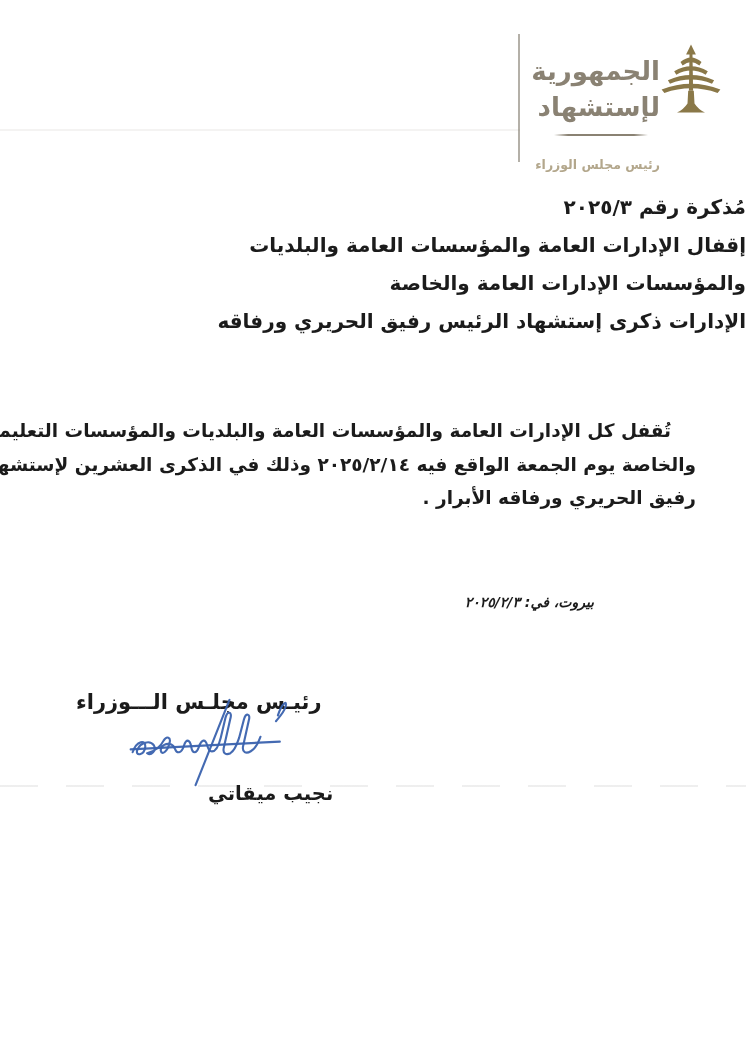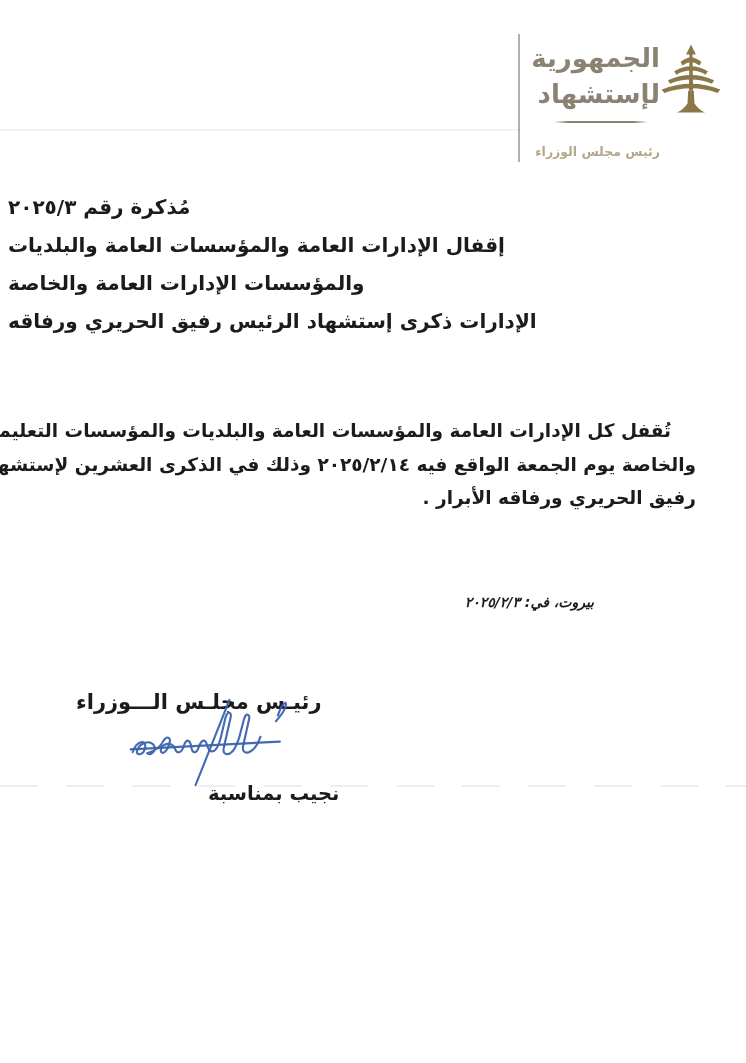--- a/index.html
+++ b/index.html
@@ -5,35 +5,35 @@
   html,body{margin:0;padding:0;background:#e8e8e8;}
   .page{
     position:relative; width:746px; height:1063px; margin:0 auto;
     background:#ffffff; overflow:hidden;
     font-family:"DejaVu Sans", sans-serif; color:#1b1b1b;
   }
   
   .letterhead{position:absolute; left:518px; top:28px; width:220px; height:140px;}
   .lh-rule{position:absolute; left:0; top:6px; width:1.5px; height:128px; background:#b4b0a8;}
   .lh-cal{
-    position:absolute; left:24px; top:12px; width:118px; text-align:left;
+    position:absolute; left:24px; top:25px; width:118px; text-align:left;
     direction:rtl; font-weight:bold; font-size:26px; line-height:36px;
     color:var(--calligraphy,#8a8273); letter-spacing:1px;
   }
   .lh-divider{width:94px; height:2px; margin:9px auto 0;
     background:linear-gradient(to right, rgba(138,130,115,0), #8a8273 15%, #8a8273 85%, rgba(138,130,115,0));}
   .lh-office{
     margin-top:21px; direction:rtl; font-size:12.5px; line-height:16px;
     color:var(--office,#b3a78c); font-weight:bold; letter-spacing:.5px; white-space:nowrap;
   }
   .cedar{position:absolute; right:12px; top:16px; width:70px; height:74px;}
   .cedar path{fill:var(--cedar,#8a7848);}
   
   .title-block{
-    position:absolute; left:8px; right:0; top:188px; text-align:left; direction:rtl;
+    position:absolute; left:8px; right:0; top:188px; text-align:right; direction:rtl;
     font-weight:bold; font-size:20px; line-height:38px;
   }
   
   .body-par{
     position:absolute; left:46px; right:50px; top:414px; direction:rtl;
     font-weight:bold; font-size:18.5px;
   }
   .bl{margin:0; line-height:33.5px; text-align:justify; text-align-last:justify; white-space:nowrap;}
   .bl.first{text-indent:25px;}
   .bl.last{text-align:center; text-align-last:right;}
@@ -98,18 +98,18 @@
 
   <div class="date-line">بيروت، في: ٢٠٢٥/٢/٣</div>
 
   <div class="sig-title">رئيـس مجلـس الـــوزراء</div>
   <svg class="sig-ink" viewBox="0 0 190 95" aria-hidden="true">
     <path d="M12,56 C16,44 26,42 25,51 C24,59 14,61 17,53 C20,46 30,43 34,49 C37,54 31,60 27,57 C35,55 41,50 44,44 C47,39 52,40 50,47 C48,55 42,60 41,54 C41,49 47,46 52,48 C57,50 55,57 60,56 C66,55 64,44 69,44 C74,45 71,56 76,56 C81,56 80,45 85,44 C90,43 88,54 93,55 C98,56 101,49 103,41 L108,20 C110,13 115,14 113,21 L106,52 C105,58 109,59 113,57 C118,54 120,47 122,41 L127,22 C129,15 134,16 132,23 L126,50 C125,56 129,58 134,55 C139,52 142,46 144,40"></path>
     <path d="M10,53 L164,45"></path>
     <path d="M112,2 L77,90"></path>
     <path d="M162,18 C166,6 172,1 170,9 C168,15 164,19 160,24"></path>
   </svg>
-  <div class="sig-name">نجيب بمناسبة</div>
+  <div class="sig-name">نجيب ميقاتي</div>
 
   <div class="streak1"></div>
   <div class="streak2"></div>
 
 </div>
 
 </body></html>

